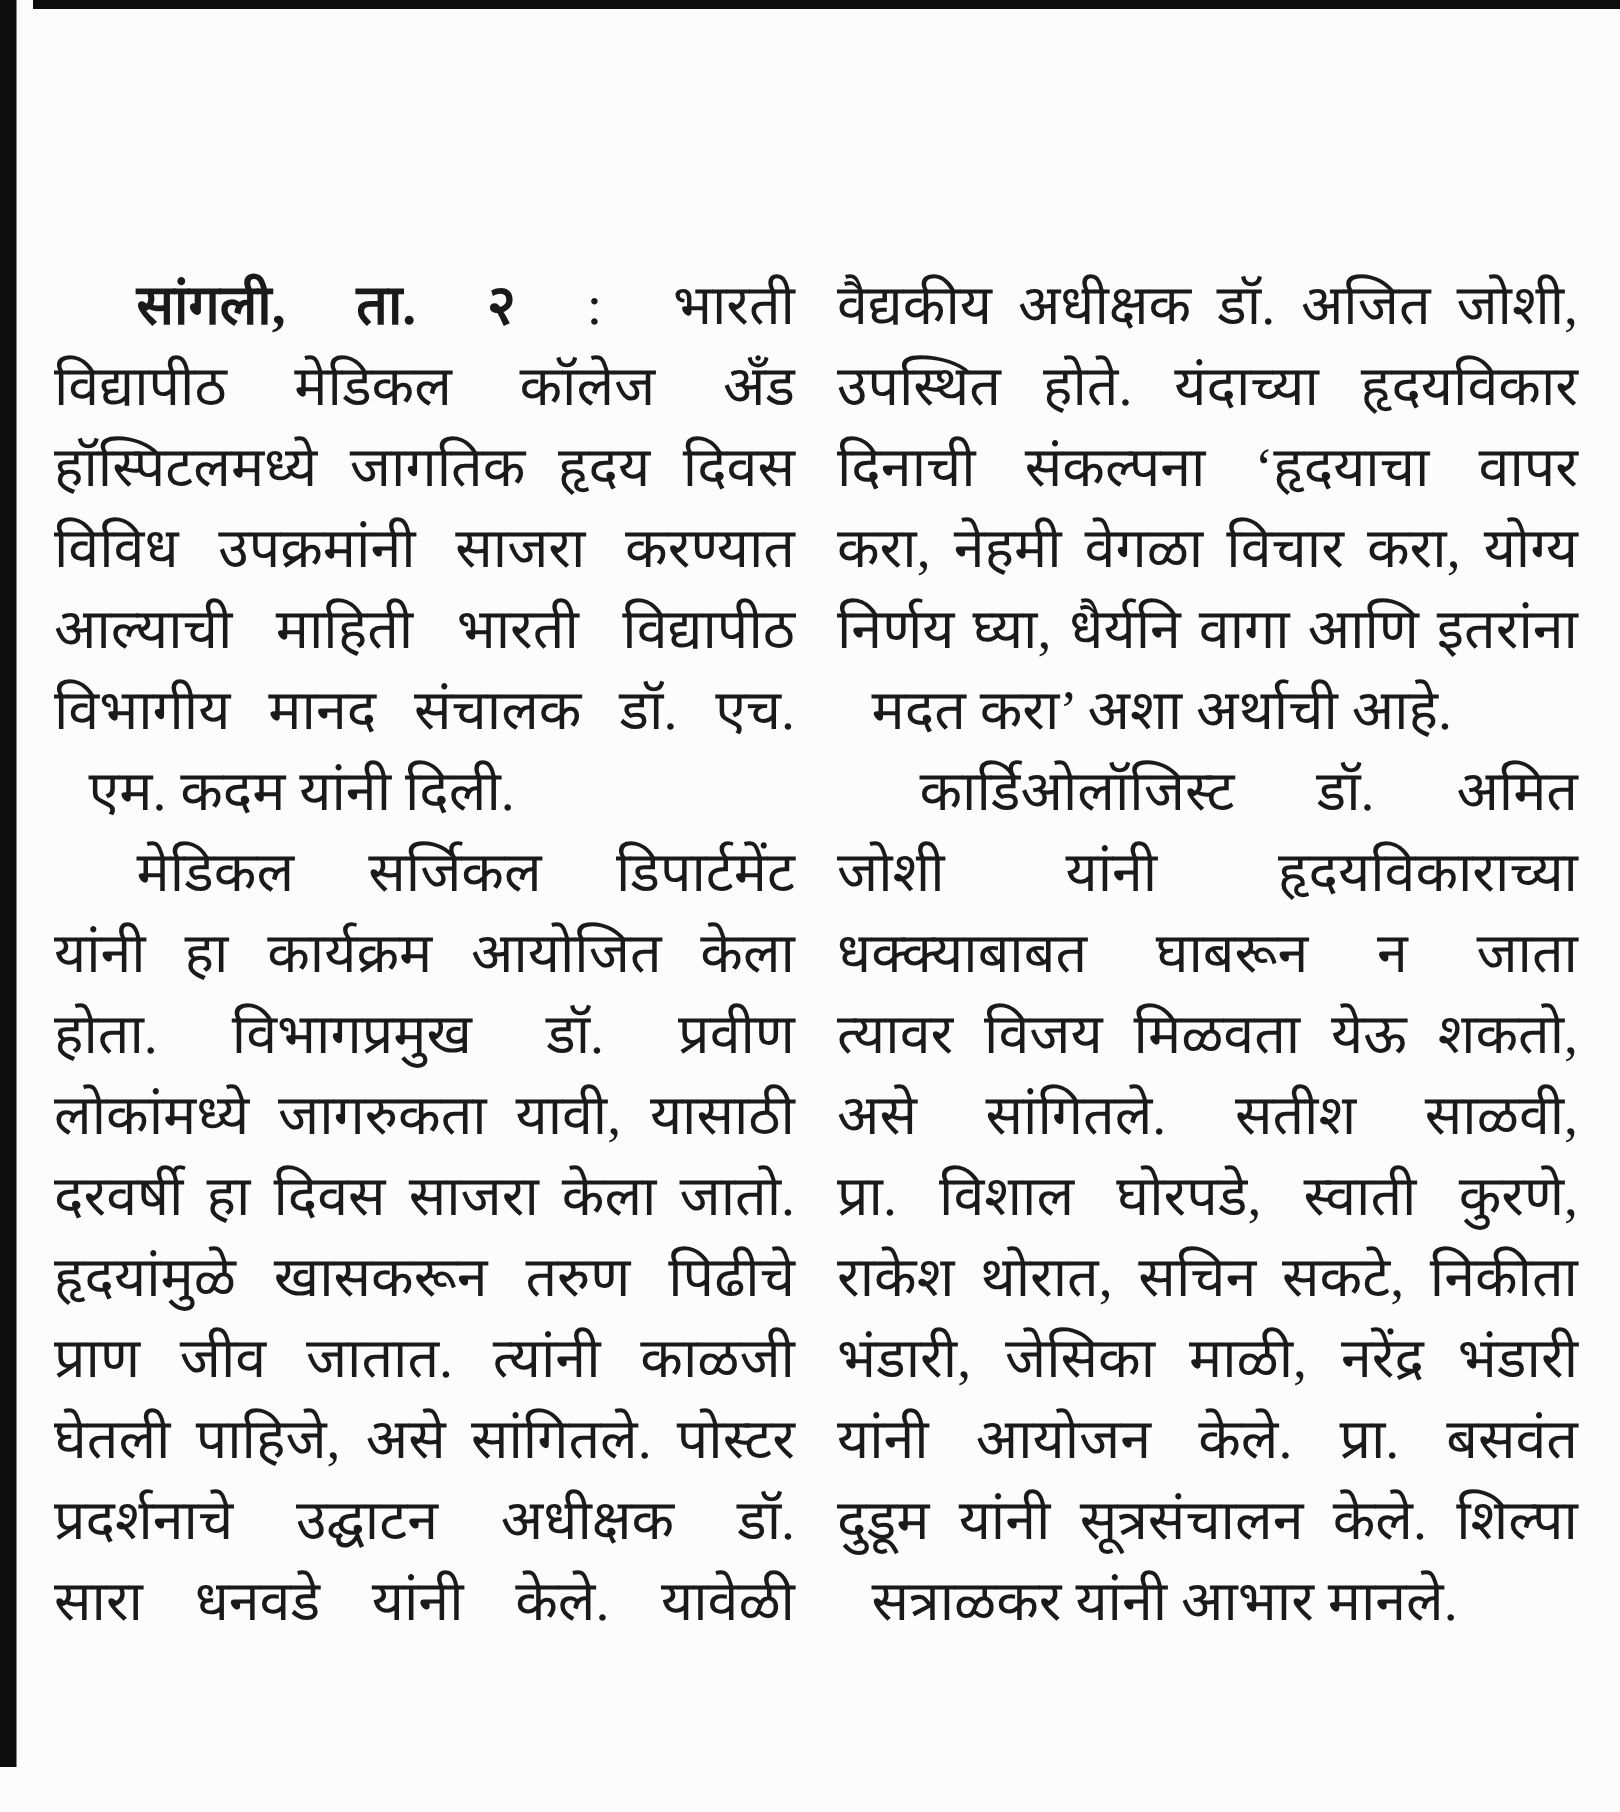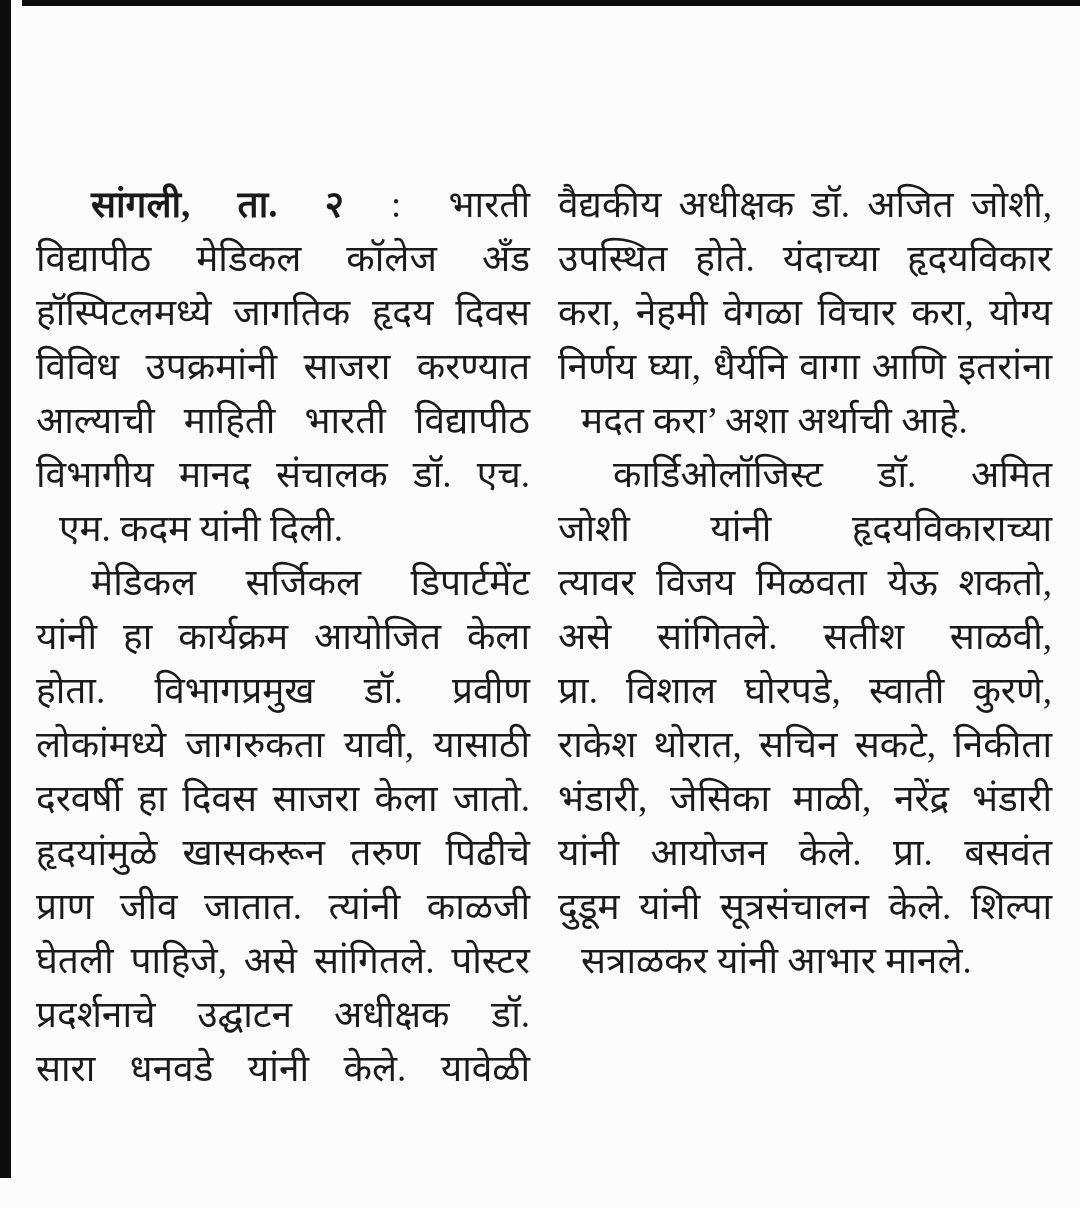--- a/index.html
+++ b/index.html
@@ -78,25 +78,27 @@
         <div class="line">दरवर्षी हा दिवस साजरा केला जातो.</div>
         <div class="line">हृदयांमुळे खासकरून तरुण पिढीचे</div>
         <div class="line">प्राण जीव जातात. त्यांनी काळजी</div>
         <div class="line">घेतली पाहिजे, असे सांगितले. पोस्टर</div>
         <div class="line">प्रदर्शनाचे उद्घाटन अधीक्षक डॉ.</div>
         <div class="line">सारा धनवडे यांनी केले. यावेळी</div>
       </div>
     <div class="column">
         <div class="line">वैद्यकीय अधीक्षक डॉ. अजित जोशी,</div>
         <div class="line">उपस्थित होते. यंदाच्या हृदयविकार</div>
+        <div class="line">दिनाची संकल्पना ‘हृदयाचा वापर</div>
         <div class="line">करा, नेहमी वेगळा विचार करा, योग्य</div>
         <div class="line">निर्णय घ्या, धैर्यनि वागा आणि इतरांना</div>
         <div class="line flush">मदत करा’ अशा अर्थाची आहे.</div>
         <div class="line indent">कार्डिओलॉजिस्ट डॉ. अमित</div>
         <div class="line">जोशी यांनी हृदयविकाराच्या</div>
+        <div class="line">धक्क्याबाबत घाबरून न जाता</div>
         <div class="line">त्यावर विजय मिळवता येऊ शकतो,</div>
         <div class="line">असे सांगितले. सतीश साळवी,</div>
         <div class="line">प्रा. विशाल घोरपडे, स्वाती कुरणे,</div>
         <div class="line">राकेश थोरात, सचिन सकटे, निकीता</div>
         <div class="line">भंडारी, जेसिका माळी, नरेंद्र भंडारी</div>
         <div class="line">यांनी आयोजन केले. प्रा. बसवंत</div>
         <div class="line">दुडूम यांनी सूत्रसंचालन केले. शिल्पा</div>
         <div class="line flush">सत्राळकर यांनी आभार मानले.</div>
       </div>
   </div>

